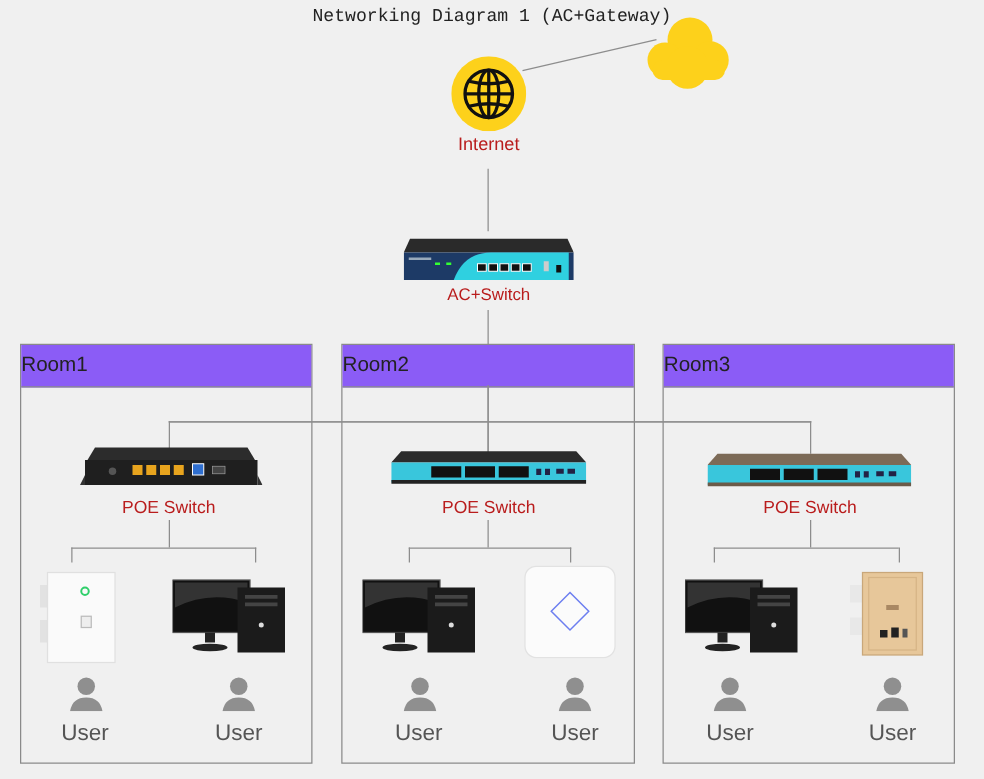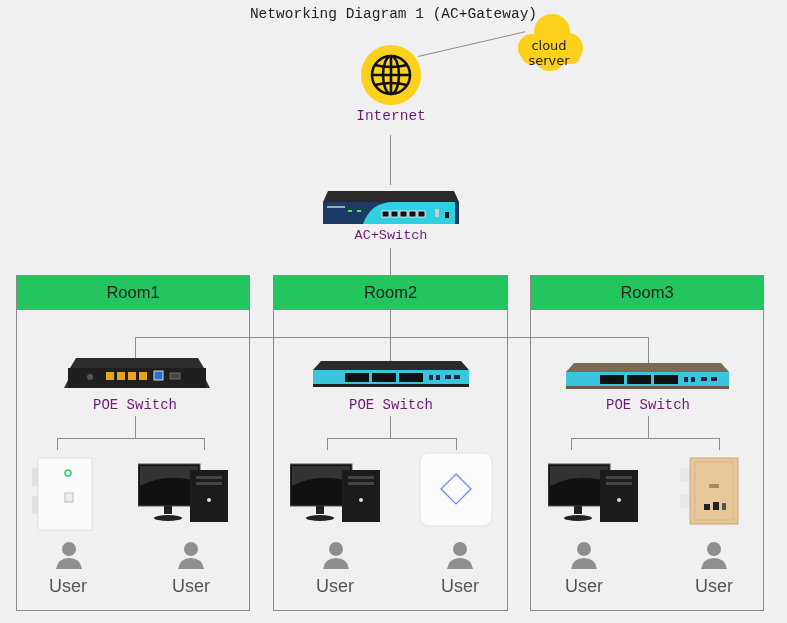--- a/index.html
+++ b/index.html
@@ -1,21 +1,21 @@
 <!DOCTYPE html>
 <html><head>
 <meta charset="utf-8">
 <style>
   html,body{margin:0;padding:0;}
   body{width:787px;height:623px;background:#f0f0f0;position:relative;overflow:hidden;font-family:"Liberation Sans",sans-serif;color:#555;}
   .abs{position:absolute;}
   .title{left:0;top:6px;width:787px;text-align:center;font-family:Liberation Mono, monospace;font-size:14.5px;color:#222;}
-  .lbl{position:absolute;text-align:center;font-size:14px;color:#701a75;font-family:Liberation Mono, monospace;}
+  .lbl{position:absolute;text-align:center;font-size:14px;color:#b91c1c;}
   .room{position:absolute;top:275px;height:336px;border:1px solid #8a8a8a;box-sizing:border-box;}
-  .room-head{height:33px;background:#22c55e;border-bottom:1px solid #8a8a8a;text-align:center;line-height:33px;font-size:16.5px;color:#222;}
+  .room-head{height:33px;background:#8b5cf6;border-bottom:1px solid #8a8a8a;text-align:left;line-height:33px;font-size:16.5px;color:#222;}
   .line{position:absolute;background:#8d8d8d;}
   .user-label{position:absolute;width:60px;text-align:center;font-size:18px;color:#555;}
   svg{display:block;}
 </style>
 </head>
 <body>
 
 <div class="abs title">Networking Diagram 1 (AC+Gateway)</div>
 
 <div class="line" style="left:418px;top:56px;width:110px;height:1px;transform:rotate(-13deg);transform-origin:left center;"></div>
@@ -28,21 +28,20 @@
 <div class="abs" style="left:510px;top:8px;width:78px;height:66px;">
   <svg width="78" height="66" viewBox="0 0 78 66">
     <g fill="#fdd11b">
       <circle cx="42" cy="24" r="18"></circle>
       <circle cx="22" cy="40" r="14"></circle>
       <circle cx="58" cy="40" r="15"></circle>
       <circle cx="40" cy="46" r="17"></circle>
       <rect x="12" y="40" width="58" height="16" rx="8"></rect>
     </g>
   </svg>
-  <div class="abs" style="left:0;top:30px;width:78px;text-align:center;font-family:'DejaVu Sans',sans-serif;font-size:13px;color:#222;">cloud server</div>
 </div>
 
 <div class="abs" style="left:361px;top:45px;width:60px;height:60px;">
   <svg width="60" height="60" viewBox="0 0 60 60">
     <circle cx="30" cy="30" r="30" fill="#fdd11b"></circle>
     <g fill="none" stroke="#111" stroke-width="2.6">
       <circle cx="30" cy="30" r="19"></circle>
       <ellipse cx="30" cy="30" rx="8" ry="19"></ellipse>
       <line x1="30" y1="11" x2="30" y2="49"></line>
       <line x1="11" y1="30" x2="49" y2="30"></line>

